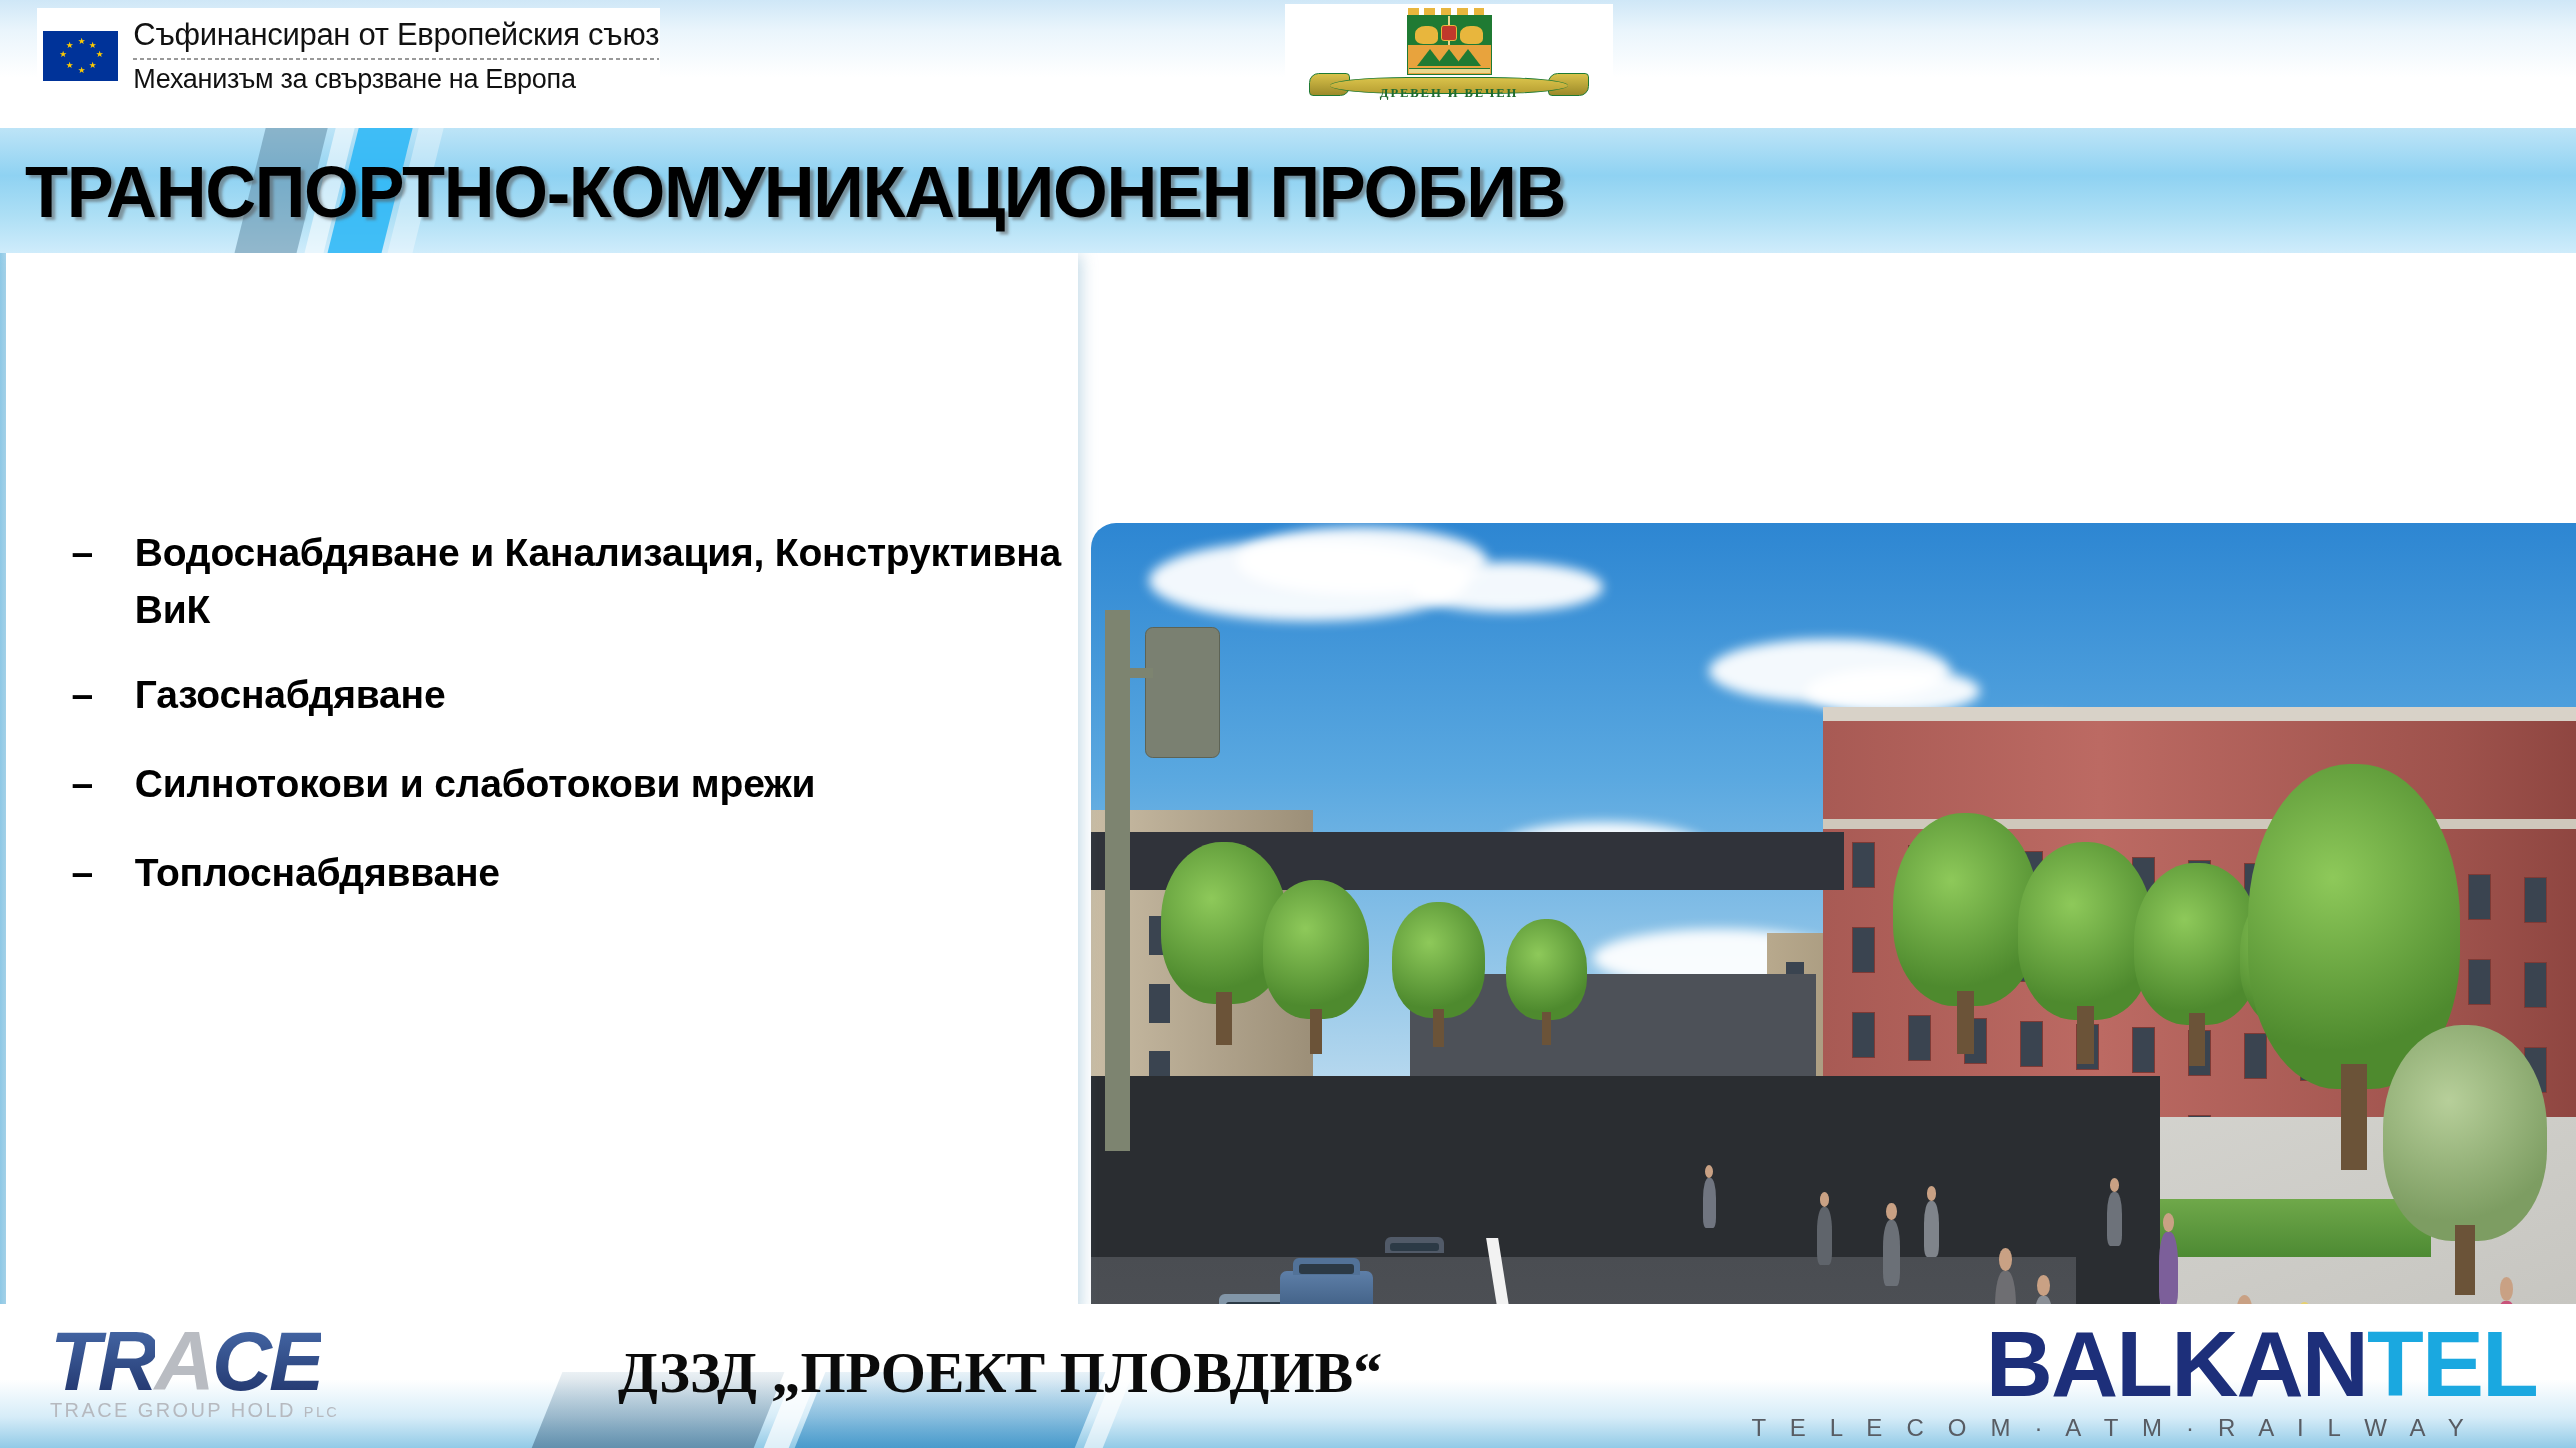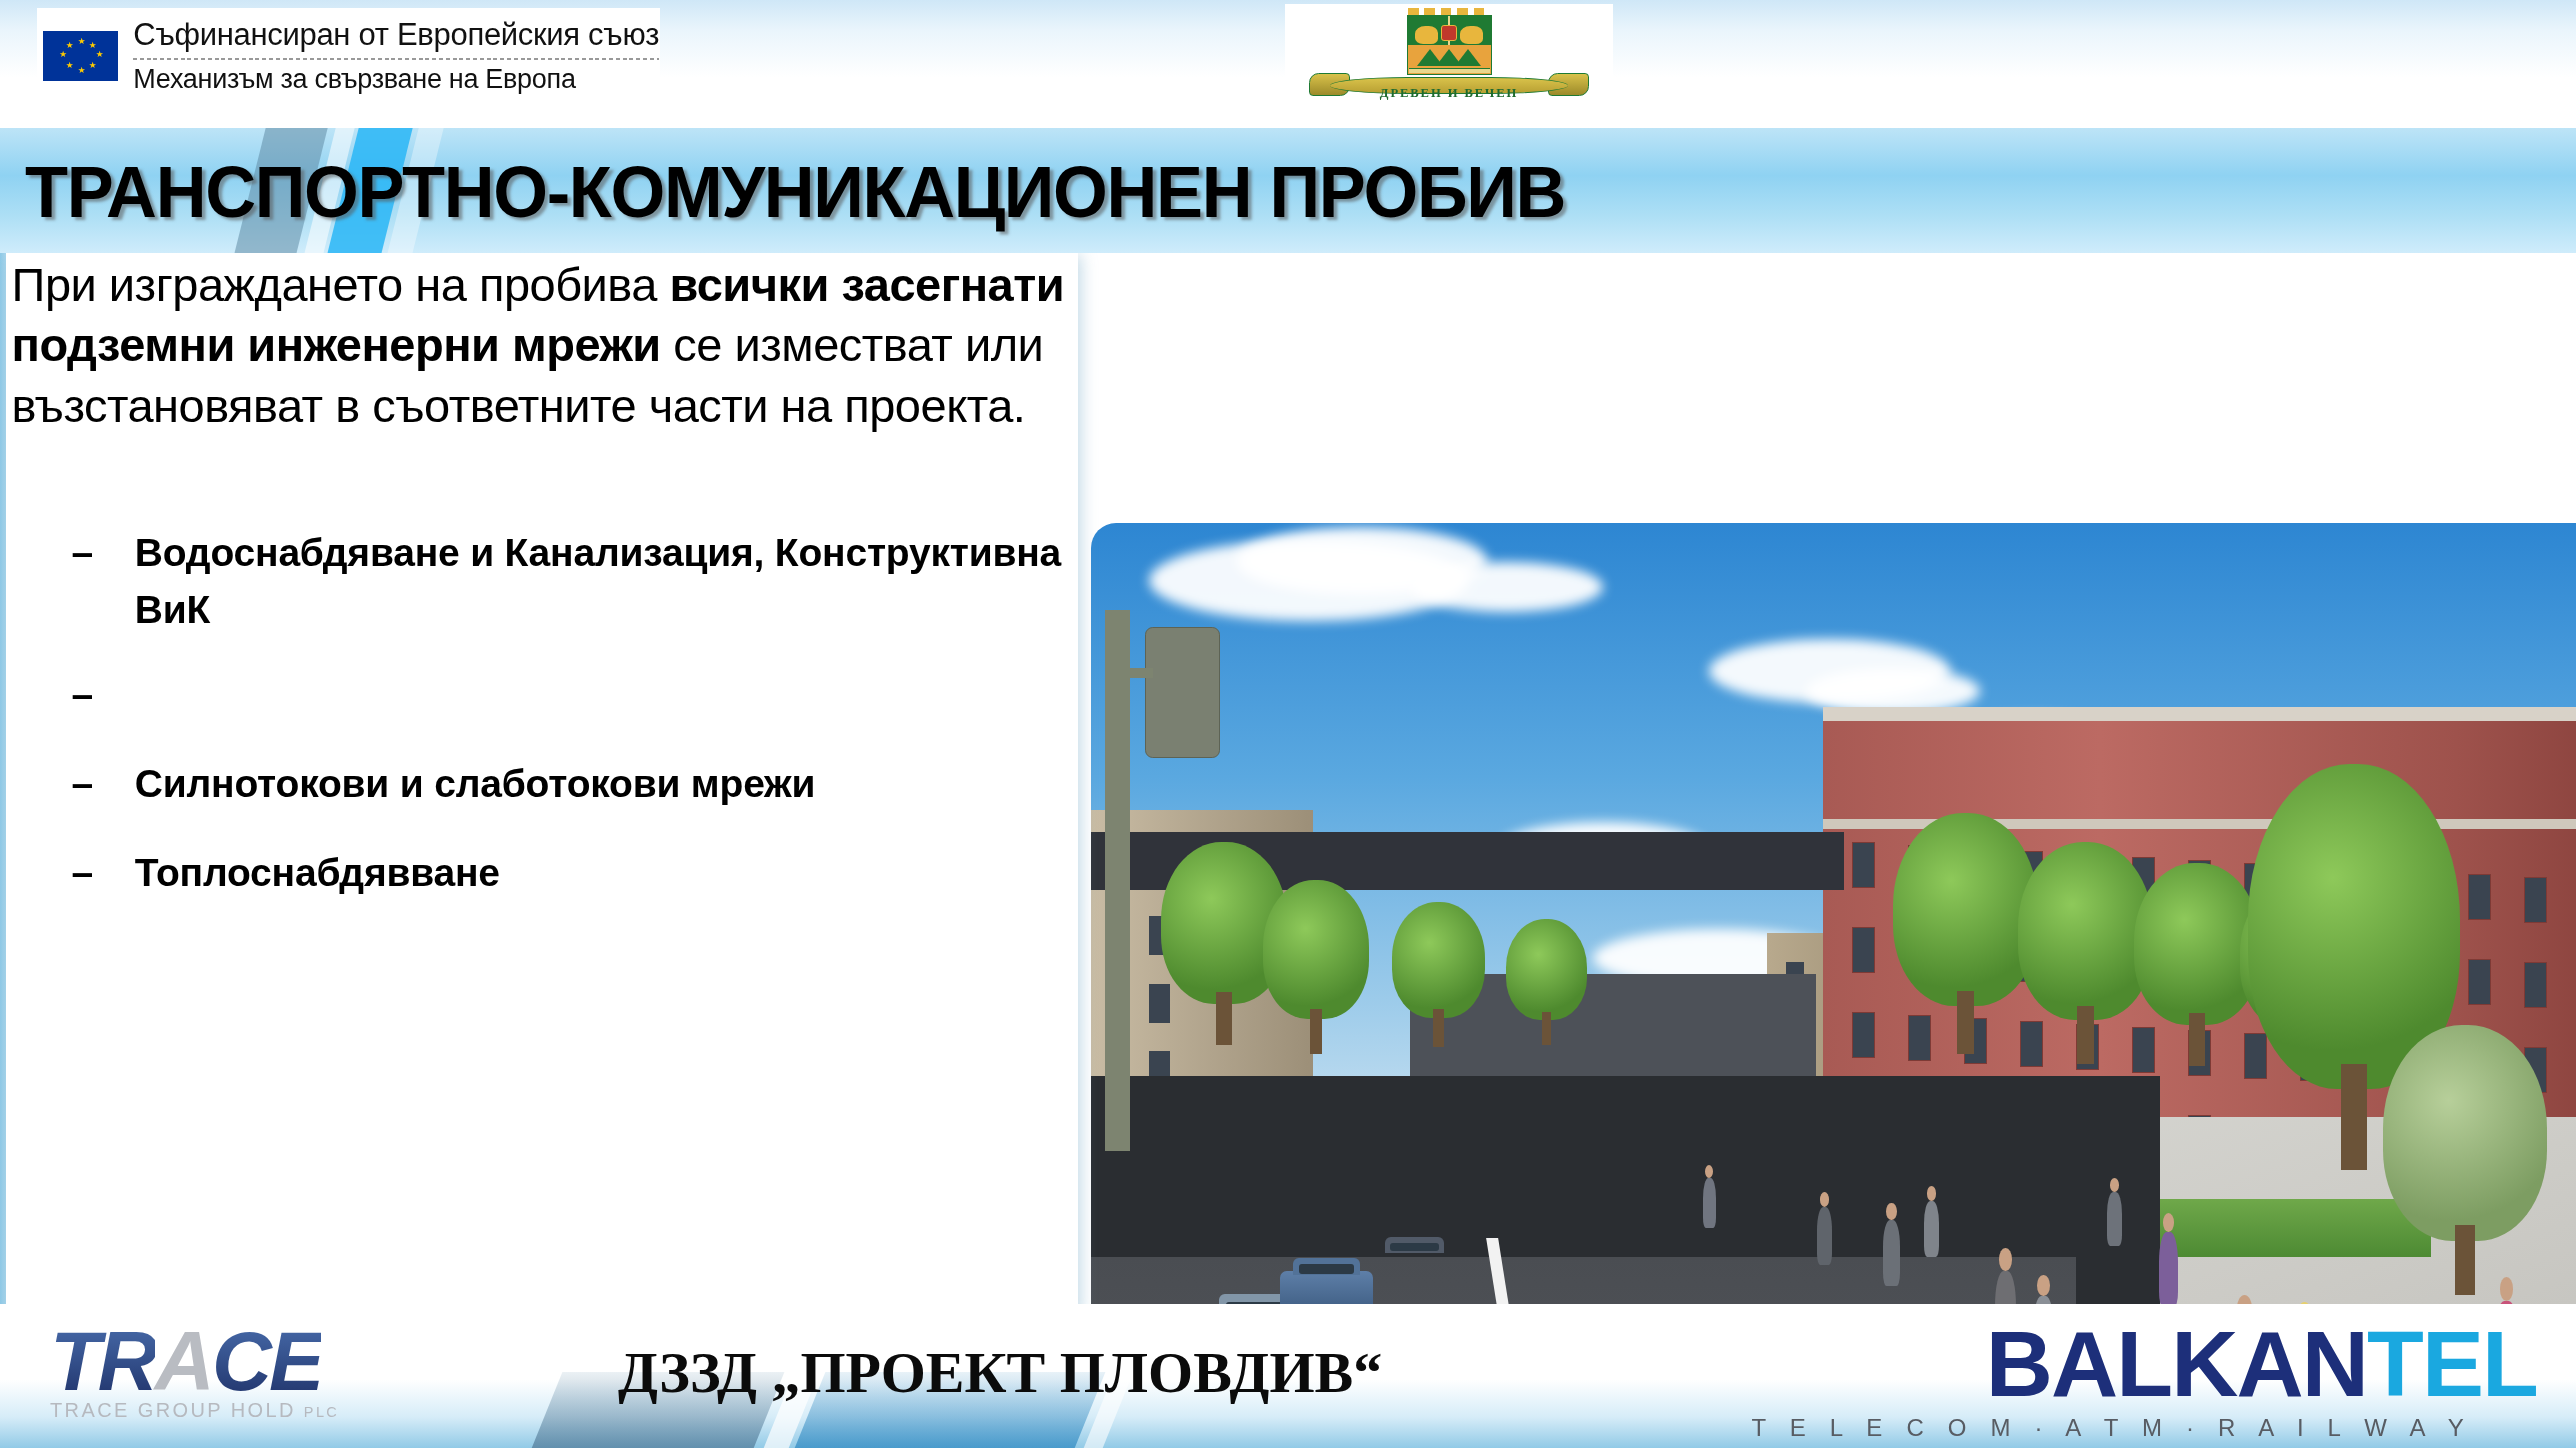--- a/index.html
+++ b/index.html
@@ -497,32 +497,30 @@
         </div>
       <div class="person" style="right:860px;bottom:319px;width:13.5px;height:50px;background:#707580;">
           <div class="head"></div>
         </div>
       <div class="person" style="right:384px;bottom:180px;width:29px;height:50px;background:#9aa0a8;border-radius:5.8px;"></div>
 
       <div class="hydrant" style="right:597px;bottom:145px;width:21px;height:52px;"></div>
     </div>
 
     <div class="content-card">
-      <div class="paragraph">
-        <span>При изграждането на пробива </span><b>всички засегнати подземни инженерни мрежи</b><span> се изместват или възстановяват в съответните части на проекта.</span>
-      </div>
 
       <div class="bullets">
         <div class="bullet-row">
           <div class="bullet-dash">–</div>
           <div class="bullet-text">Водоснабдяване и Канализация, Конструктивна ВиК</div>
         </div>
         <div class="bullet-spacer"></div>
         <div class="bullet-row">
           <div class="bullet-dash">–</div>
+          <div class="bullet-text">Газоснабдяване</div>
         </div>
         <div class="bullet-spacer"></div>
         <div class="bullet-row">
           <div class="bullet-dash">–</div>
           <div class="bullet-text">Силнотокови и слаботокови мрежи</div>
         </div>
         <div class="bullet-spacer"></div>
         <div class="bullet-row">
           <div class="bullet-dash">–</div>
           <div class="bullet-text">Топлоснабдявване</div>

